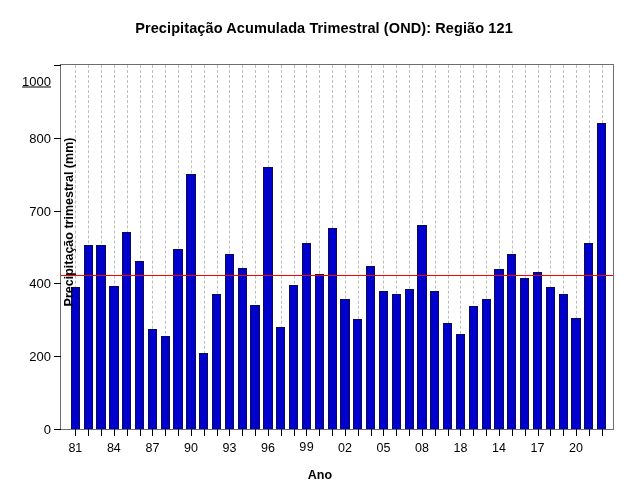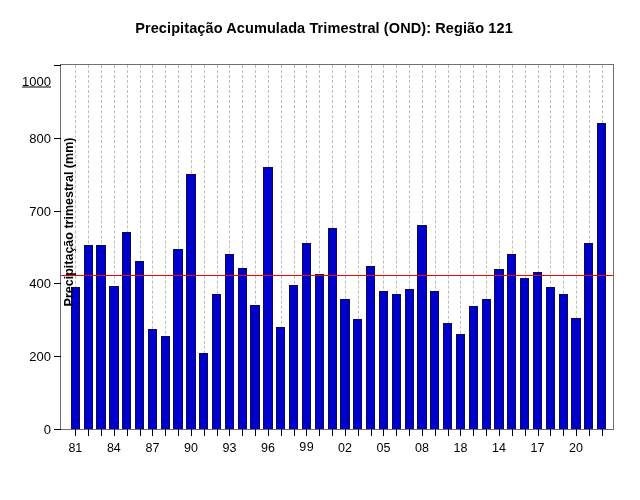--- a/index.html
+++ b/index.html
@@ -248,16 +248,17 @@
       <div class="xtick" style="left: 476.52px;"></div>
       <div class="xtick-text" style="left: 476.52px;">17</div>
       <div class="xtick" style="left: 489.35px;"></div>
       <div class="xtick" style="left: 502.19px;"></div>
       <div class="xtick" style="left: 515.03px;"></div>
       <div class="xtick-text" style="left: 515.03px;">20</div>
       <div class="xtick" style="left: 527.87px;"></div>
       <div class="xtick" style="left: 540.7px;"></div>
     </div>
 
+  <div class="x-axis-label">Ano</div>
 
 
 
 </div>
 
 </body></html>

